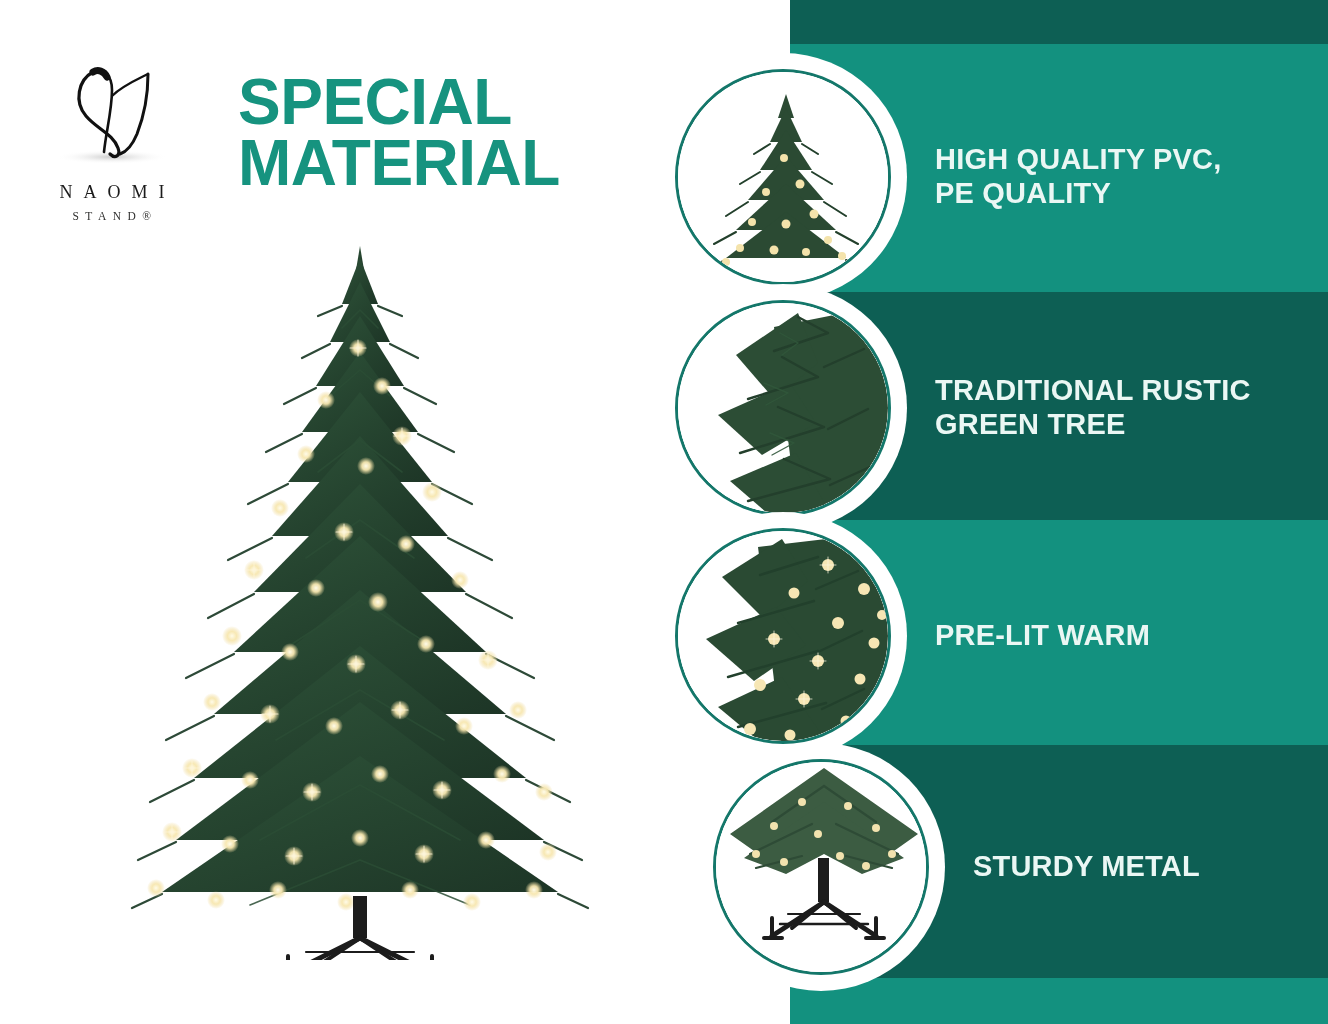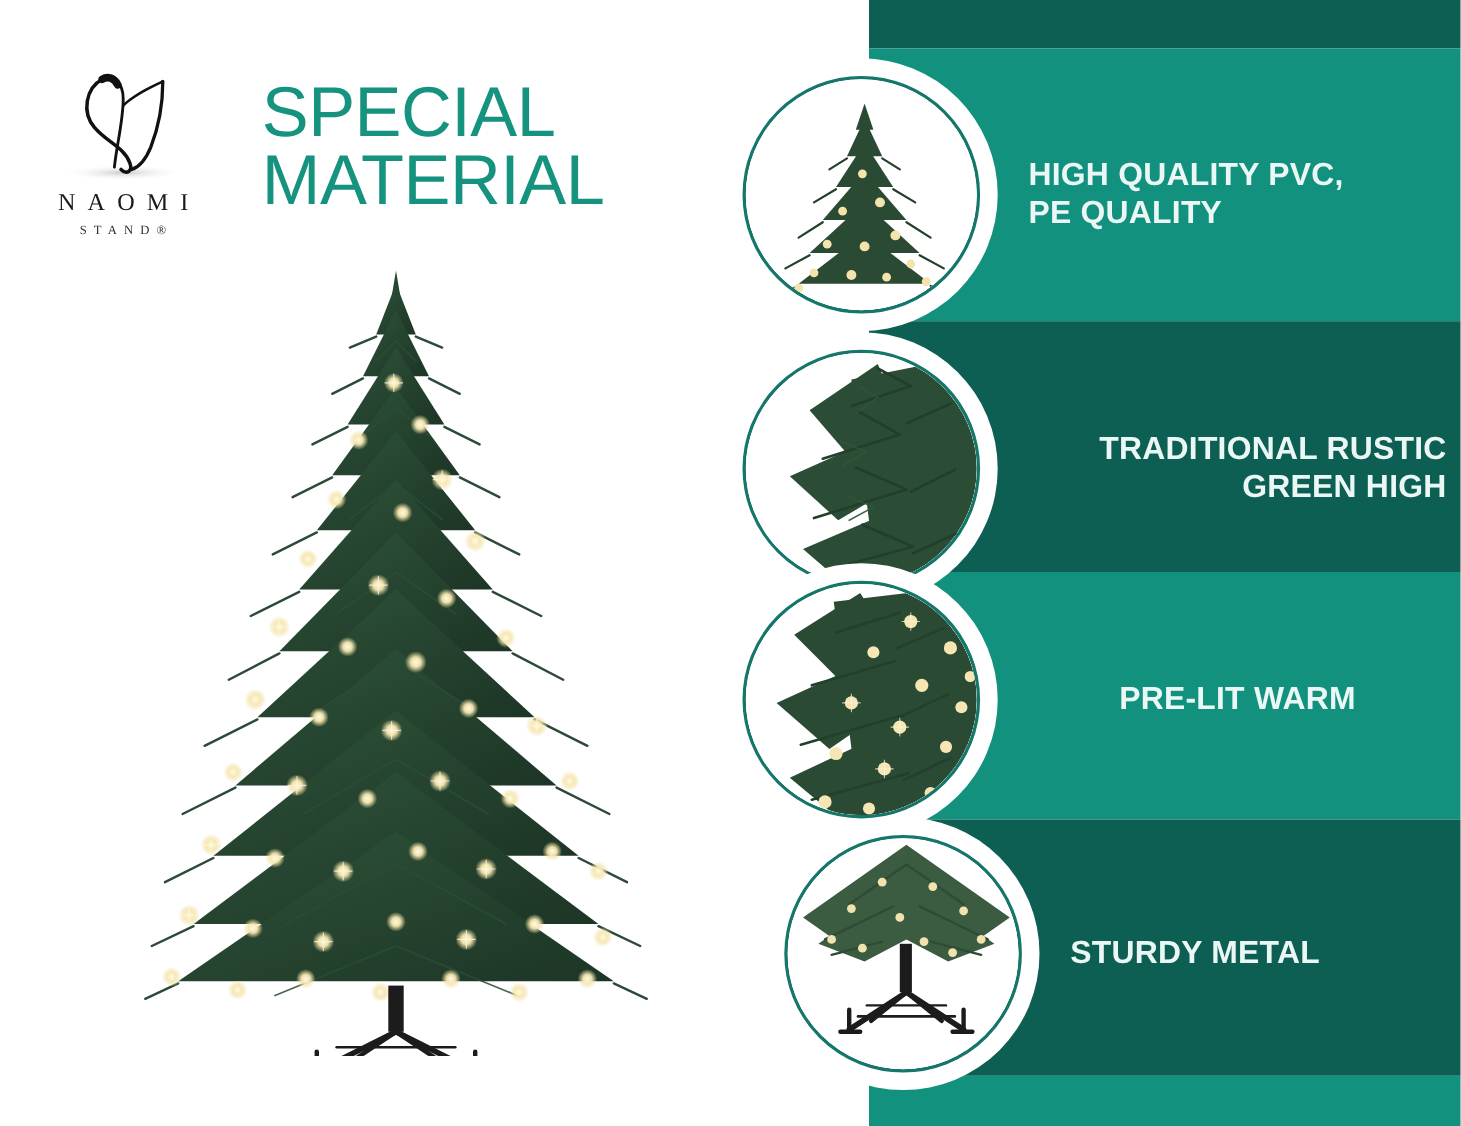--- a/index.html
+++ b/index.html
@@ -10,28 +10,28 @@
 
   
   .panel { position:absolute; left:790px; top:0; width:538px; height:1024px; }
   .band { position:absolute; left:0; width:538px; }
   .band.light { background:#13917f; }
   .band.dark  { background:#0d5f54; }
 
   
   .logo { position:absolute; left:12px; top:60px; width:200px; text-align:center; }
   .logo-mark { height:105px; display:flex; align-items:center; justify-content:center; }
-  .logo-word { font-family:"Liberation Serif", serif; font-size:22px; letter-spacing:11px;
-               color:#1b1b1b; text-indent:11px; line-height:1; margin-top:8px; }
+  .logo-word { font-family:"Liberation Serif", serif; font-size:18px; letter-spacing:11px;
+               color:#1b1b1b; text-indent:11px; line-height:1; margin-top:18px; }
   .logo-sub  { font-family:"Liberation Serif", serif; font-size:11.5px; letter-spacing:6.5px;
                color:#30302f; text-indent:6px; margin-top:9px; }
 
   
   .headline { position:absolute; left:238px; top:72px; width:430px;
-              font-size:64px; font-weight:normal; line-height:0.96;
+              font-size:64px; font-weight:bold; line-height:0.96;
               letter-spacing:-0.5px; color:#16937f; }
   .headline span { display:block; }
 
   
   .tree-wrap { position:absolute; left:120px; top:240px; width:480px; height:720px; }
 
   
   .feature { position:absolute; left:0; width:1328px; height:230px; }
   .circle { position:absolute; left:668px; top:0; width:230px; height:230px;
             border-radius:50%; background:#ffffff;
@@ -264,21 +264,21 @@
           </svg>
         </div>
       </div>
     </div>
     <div class="f-label">
       <span>HIGH QUALITY PVC,</span>
       <span>PE QUALITY</span>
     </div>
   </div>
 
-  <div class="feature" style="top:311px;text-align:right;">
+  <div class="feature" style="top:293px;">
     <div class="circle">
       <div class="ring">
         <div class="photo">
           <svg width="216" height="216" viewBox="0 0 216 216">
             <rect width="216" height="216" fill="#ffffff"></rect>
             <g fill="#2c4d35">
               <path d="M216 0 L96 24 L120 216 L216 216 Z"></path>
               <path d="M120 10 L58 52 L96 96 L140 60 Z"></path>
               <path d="M112 80 L40 112 L84 152 L138 120 Z"></path>
               <path d="M118 150 L52 178 L96 216 L150 206 Z"></path>
@@ -294,25 +294,25 @@
               <path d="M120 40 L102 30 M120 40 L104 52"></path>
               <path d="M110 90 L86 80 M110 90 L88 102"></path>
               <path d="M116 140 L92 130 M116 140 L94 152"></path>
             </g>
           </svg>
         </div>
       </div>
     </div>
     <div class="f-label">
       <span>TRADITIONAL RUSTIC</span>
-      <span>GREEN HIGH</span>
-    </div>
-  </div>
-
-  <div class="feature" style="top:521px;text-align:center;">
+      <span>GREEN TREE</span>
+    </div>
+  </div>
+
+  <div class="feature" style="top:521px;">
     <div class="circle">
       <div class="ring">
         <div class="photo">
           <svg width="216" height="216" viewBox="0 0 216 216">
             <rect width="216" height="216" fill="#ffffff"></rect>
             <g fill="#2a4a33">
               <path d="M216 0 L80 16 L104 216 L216 216 Z"></path>
               <path d="M104 8 L44 46 L86 88 L130 50 Z"></path>
               <path d="M98 76 L28 108 L76 150 L128 114 Z"></path>
               <path d="M104 146 L40 176 L88 216 L144 204 Z"></path>

